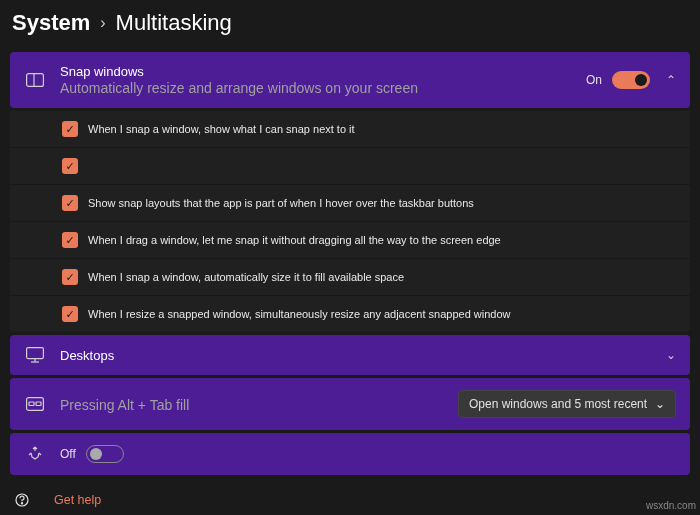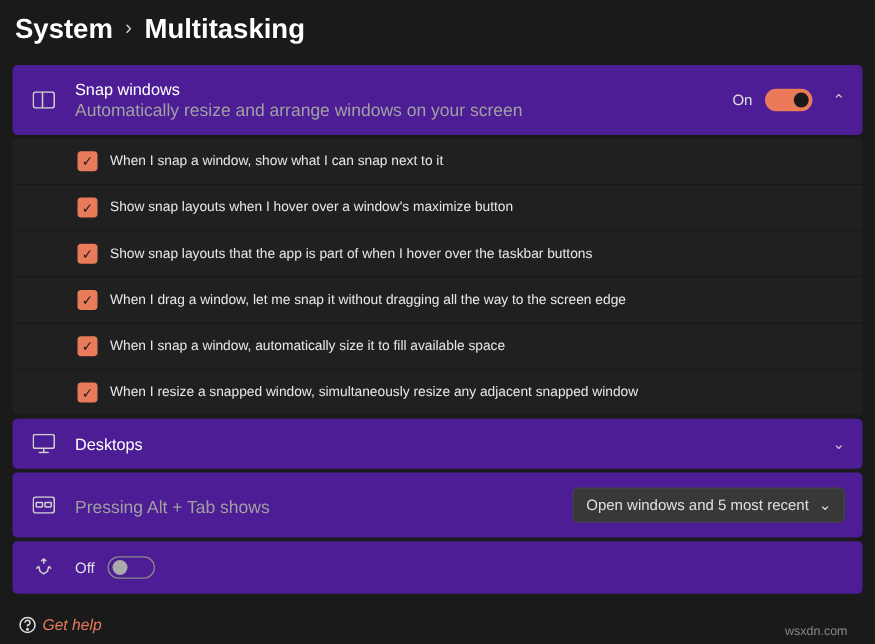--- a/index.html
+++ b/index.html
@@ -30,21 +30,21 @@
       font-size: 22px;
       font-weight: 600;
       color: #ffffff;
     }
     .breadcrumb-sep {
       font-size: 16px;
       color: #cccccc;
     }
     .breadcrumb-current {
       font-size: 22px;
-      font-weight: 700;
+      font-weight: 400;
       color: #ffffff;
     }
     .panel {
       background: #4c1d95;
       border-radius: 4px;
       padding: 12px 14px;
       display: flex;
       align-items: center;
       gap: 14px;
       margin-bottom: 3px;
@@ -163,40 +163,39 @@
       white-space: nowrap;
       overflow: hidden;
     }
     .footer-links {
       margin-top: 18px;
       padding-left: 4px;
     }
     .footer-link {
       display: flex;
       align-items: center;
-      gap: 4px;
+      gap: 24px;
       margin-bottom: 6px;
       cursor: pointer;
-      font-style: italic;
     }
     .footer-link .icon {
       width: 16px;
       color: #e0e0e0;
       display: flex;
       align-items: center;
       justify-content: center;
     }
     .footer-link-text {
       font-size: 12.5px;
       color: #e97b5a;
     }
     .watermark {
       position: absolute;
       bottom: 4px;
-      right: 22px;
+      right: 4px;
       font-size: 10px;
       color: #888;
     }
     svg { display: block; }
   </style>
 </head>
 <body>
 
 <div class="container">
 
@@ -226,21 +225,20 @@
     </div>
   </div>
 
   <div class="sub-options">
     <div class="sub-option">
       <div class="checkbox">✓</div>
       <span class="sub-option-label">When I snap a window, show what I can snap next to it</span>
     </div>
     <div class="sub-option">
       <div class="checkbox">✓</div>
-      <span class="sub-option-label">Show snap layouts when I hover over a window's maximize button</span>
     </div>
     <div class="sub-option">
       <div class="checkbox">✓</div>
       <span class="sub-option-label">Show snap layouts that the app is part of when I hover over the taskbar buttons</span>
     </div>
     <div class="sub-option">
       <div class="checkbox">✓</div>
       <span class="sub-option-label">When I drag a window, let me snap it without dragging all the way to the screen edge</span>
     </div>
     <div class="sub-option">
@@ -269,21 +267,21 @@
 
   <div class="panel">
     <span class="icon">
       <svg width="18" height="14" viewBox="0 0 18 14" fill="none" stroke="currentColor" stroke-width="1.2">
         <rect x="0.6" y="0.6" width="16.8" height="12.8" rx="2"></rect>
         <rect x="3" y="5" width="5" height="3.5" rx="0.5"></rect>
         <rect x="10" y="5" width="5" height="3.5" rx="0.5"></rect>
       </svg>
     </span>
     <div class="text">
-      <div class="subtitle">Pressing Alt + Tab shows</div>
+      <div class="subtitle">Pressing Alt + Tab fill</div>
     </div>
     <div class="dropdown">
       <span class="dropdown-text">Open windows and 5 most recent tabs in M</span>
       <span>⌄</span>
     </div>
   </div>
 
   <div class="panel">
     <span class="icon">
       <svg width="18" height="18" viewBox="0 0 18 18" fill="none" stroke="currentColor" stroke-width="1.2">

